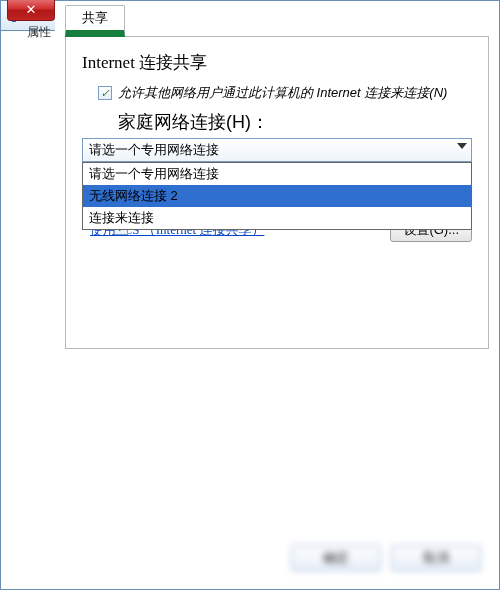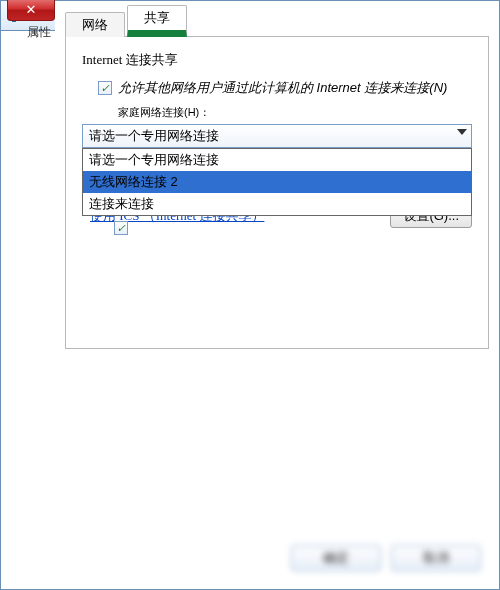--- a/index.html
+++ b/index.html
@@ -7,26 +7,26 @@
   .window { width: 500px; height: 590px; background: #fff; border: 1px solid #6a8fb5; display: flex; flex-direction: row; }
   .titlebar { height: 30px; background: linear-gradient(to bottom, #f6fbff, #dceaf6); display: flex; align-items: center; padding: 0 0 0 6px; border-bottom: 1px solid #6a8fb5; position: relative; }
   .titlebar-icon { width: 16px; height: 16px; margin-right: 6px; display: flex; align-items: center; justify-content: center; }
   .titlebar-text { font-size: 12px; color: #2a2a2a; }
   .close-btn { position: absolute; right: 0; top: -2px; width: 48px; height: 22px; background: linear-gradient(to bottom, #e57373 0%, #d13030 45%, #b01818 55%, #c02424 100%); border: 1px solid #8a1515; border-top: none; border-radius: 0 0 4px 4px; display: flex; align-items: center; justify-content: center; color: #fff; font-size: 13px; cursor: pointer; }
   .client { flex: 1; background: #fff; padding: 10px 10px 10px 10px; position: relative; }
   .tabstrip { display: flex; align-items: flex-end; height: 26px; border-bottom: 1px solid #b8b8b8; position: relative; }
   .tab { padding: 3px 16px; font-size: 13px; border: 1px solid #b8b8b8; border-bottom: none; background: #f4f4f4; margin-right: 2px; cursor: pointer; border-radius: 2px 2px 0 0; position: relative; top: 1px; }
   .tab.active { background: #fff; border-bottom: 7px solid #15803d; z-index: 2; }
   .tabpanel { border: 1px solid #b8b8b8; border-top: none; padding: 14px 16px; font-size: 13px; background: #fff; height: 312px; position: relative; }
-  .group-title { font-size: 13px; margin-bottom: 10px; font-family: "SimSun", serif; }
+  .group-title { font-size: 17px; margin-bottom: 10px; font-family: "SimSun", serif; }
   .checkbox-row { display: flex; align-items: flex-start; margin: 6px 0 6px 16px; font-style: italic; }
   .checkbox { width: 14px; height: 14px; border: 1px solid #7a9cc6; background: linear-gradient(to bottom,#fdfdfd,#e8f0fa); margin-right: 6px; margin-top: 2px; display: flex; align-items: center; justify-content: center; cursor: pointer; flex-shrink: 0; }
   .checkbox.checked::after { content: "✓"; color: #2e7d32; font-size: 11px; line-height: 1; }
   .checkbox-label { font-size: 13px; line-height: 1.4; }
-  .sublabel { margin: 8px 0 4px 36px; font-size: 11px; }
+  .sublabel { margin: 8px 0 4px 36px; font-size: 18px; }
   .combo-wrap { width: 390px; position: relative; }
   .combo { width: 100%; height: 24px; border: 1px solid #7a9cc6; background: linear-gradient(to bottom,#fff,#eef4fb); display: flex; align-items: center; padding: 0 6px; font-size: 13px; cursor: pointer; position: relative; }
   .combo-arrow { position: absolute; right: 4px; top: 4px; width: 0; height: 0; border-left: 5px solid transparent; border-right: 5px solid transparent; border-top: 6px solid #333; }
   .dropdown-list { position: absolute; left: 0; top: 24px; width: 100%; background: #fff; border: 1px solid #666; z-index: 10; font-size: 13px; }
   .dropdown-item { padding: 2px 6px; cursor: pointer; white-space: nowrap; }
   .dropdown-item.highlight { background: #2f6fd0; color: #000000; }
   .link-row { margin: 56px 0 0 8px; display: flex; align-items: center; justify-content: space-between; }
   .link { color: #0645c8; text-decoration: underline; font-size: 13px; cursor: pointer; font-family: "SimSun", serif; }
   .settings-btn { padding: 2px 12px; font-size: 13px; border: 1px solid #9c9c9c; background: linear-gradient(to bottom,#fdfdfd,#e4e4e4); border-radius: 3px; cursor: pointer; }
   .bottom-bar { position: absolute; bottom: 18px; right: 18px; display: flex; gap: 10px; }
@@ -45,21 +45,20 @@
         </svg>
     </span>
     <span class="titlebar-text">本地连接 属性</span>
     <div class="close-btn">
       <span>✕</span>
     </div>
   </div>
 
   <div class="client">
     <div class="tabstrip">
-      <div class="tab">网络</div>
       <div class="tab active">共享</div>
     </div>
 
     <div class="tabpanel">
       <div class="group-title">Internet 连接共享</div>
 
       <div class="checkbox-row">
         <div class="checkbox checked"></div>
         <div class="checkbox-label">允许其他网络用户通过此计算机的 Internet 连接来连接(N)</div>
       </div>

